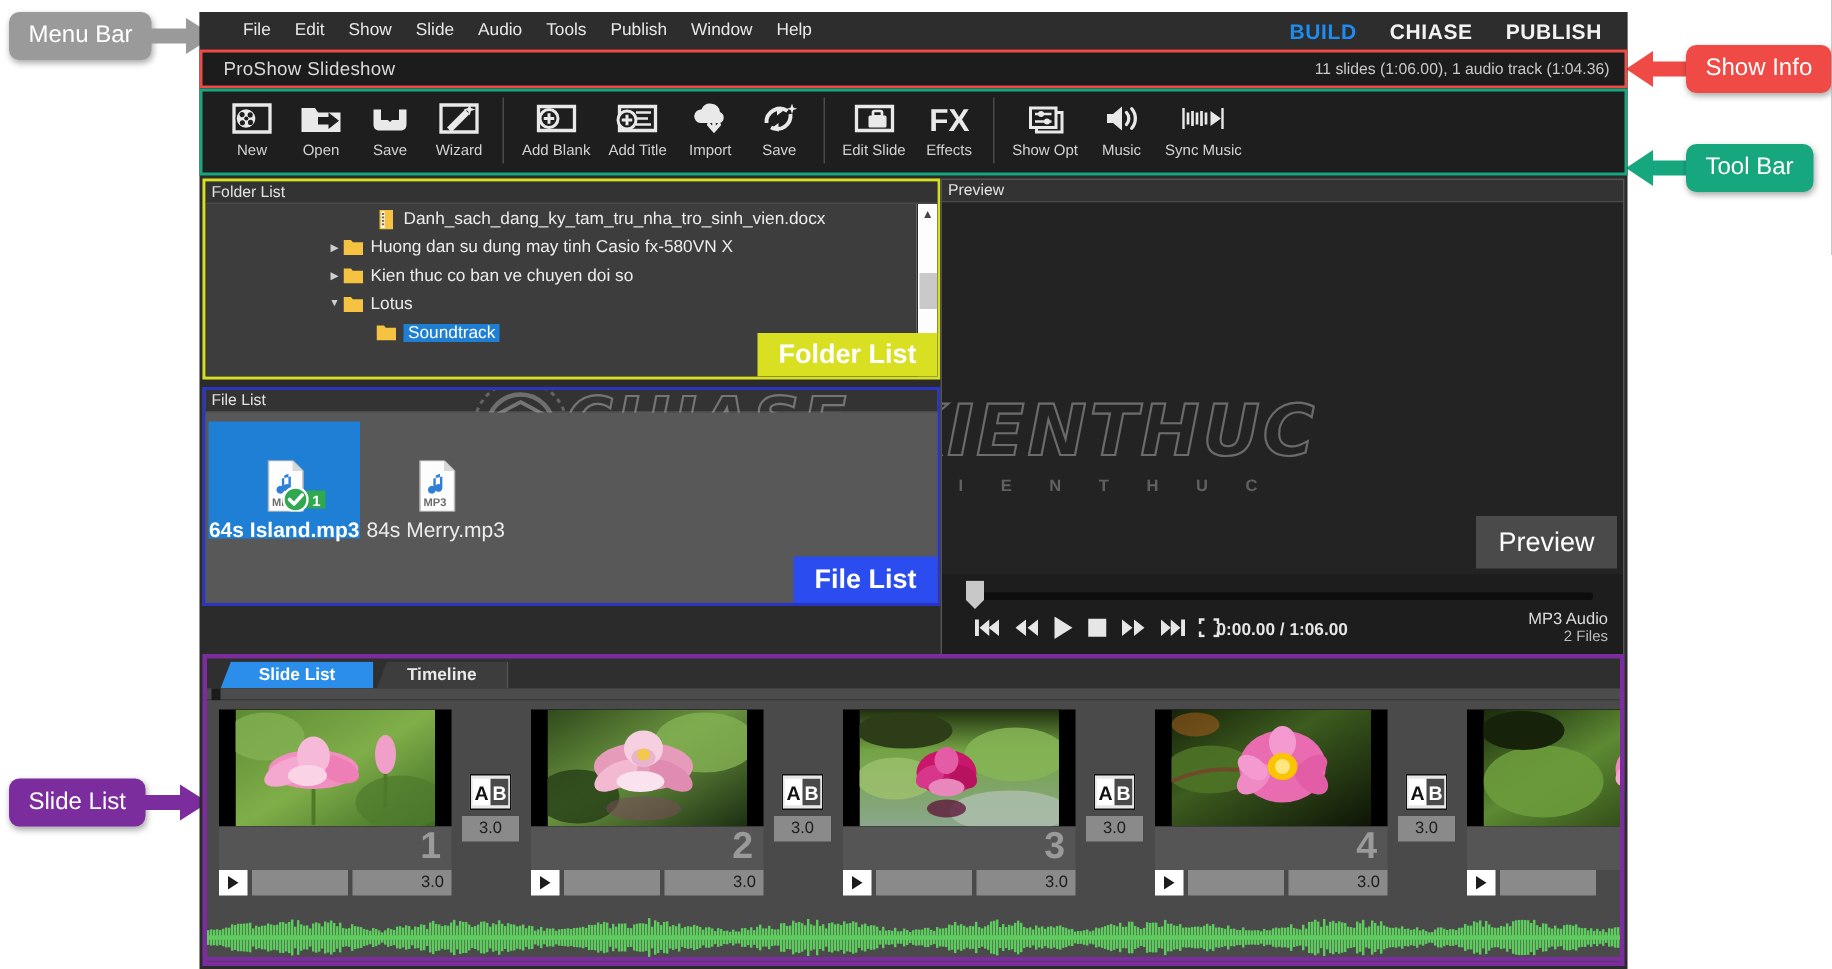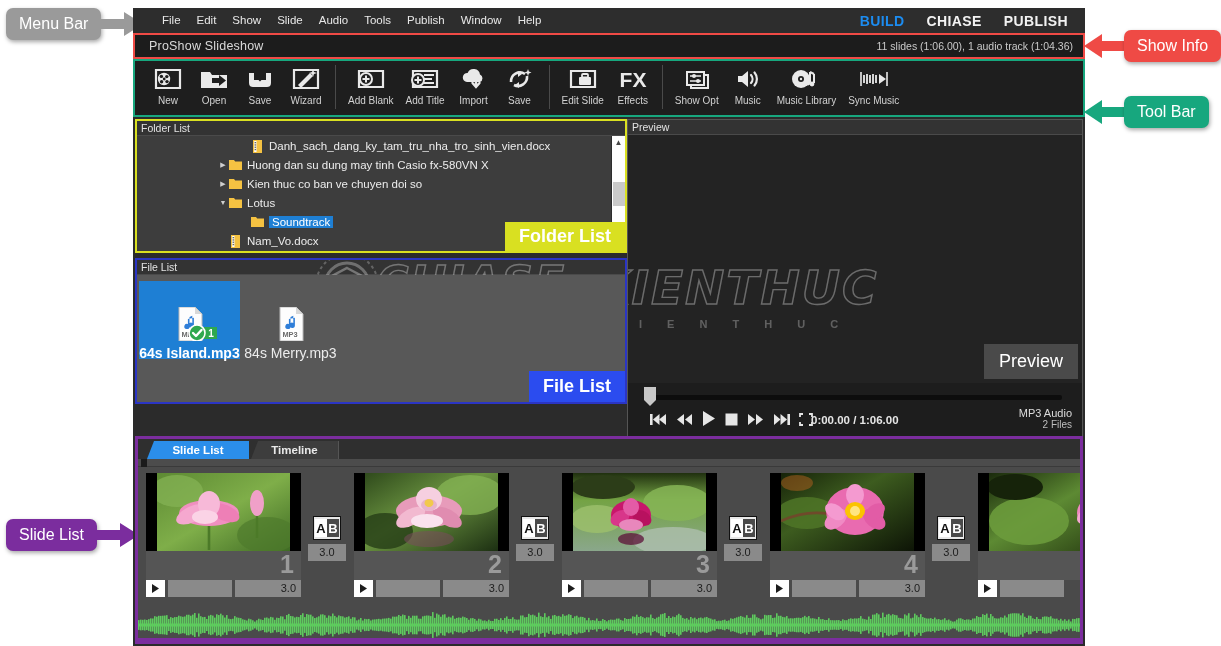--- a/index.html
+++ b/index.html
@@ -366,35 +366,20 @@
         <span class="ico">
           <svg width="30" height="26" viewBox="0 0 30 26">
               <path d="M5 10h4l6-5v16l-6-5H5z" fill="#e9e9e9"></path>
               <path d="M18 9a6 6 0 0 1 0 8M21.5 6.5a10 10 0 0 1 0 13" stroke="#e9e9e9" stroke-width="2.2" fill="none" stroke-linecap="round"></path>
             </svg>
         </span>
         <span class="lbl">Music</span>
       </div>
       <div class="tbtn">
         <span class="ico">
-          <svg width="32" height="26" viewBox="0 0 32 26">
-              <circle cx="11" cy="13" r="9" fill="#e9e9e9"></circle>
-              <circle cx="11" cy="13" r="3" fill="#1e1e1e"></circle>
-              <circle cx="11" cy="13" r="1.2" fill="#e9e9e9"></circle>
-              <path d="M20 6v10" stroke="#e9e9e9" stroke-width="2"></path>
-              <circle cx="18" cy="17" r="2.4" fill="#e9e9e9"></circle>
-              <path d="M24 8v9" stroke="#e9e9e9" stroke-width="2"></path>
-              <circle cx="22" cy="18" r="2.4" fill="#e9e9e9"></circle>
-              <path d="M20 6l4 2" stroke="#e9e9e9" stroke-width="2"></path>
-            </svg>
-        </span>
-        <span class="lbl">Music Library</span>
-      </div>
-      <div class="tbtn">
-        <span class="ico">
           <svg width="34" height="26" viewBox="0 0 34 26">
               <path d="M4 6v14M30 6v14" stroke="#e9e9e9" stroke-width="1.6"></path>
               <path d="M7 9v8M10 8v10M13 9v8M16 8v10M19 9v8" stroke="#e9e9e9" stroke-width="1.8"></path>
               <path d="M22 8l7 5-7 5z" fill="#e9e9e9"></path>
             </svg>
         </span>
         <span class="lbl">Sync Music</span>
       </div>
     </div>
 
@@ -450,34 +435,20 @@
         <div class="frow" style="padding-left:102px;">
           <span class="twisty"></span>
           <span class="ficon">
             <svg width="13" height="11" viewBox="0 0 13 11">
                 <path d="M0 1h5l1.2 1.5H13V11H0z" fill="#f5c242"></path>
               </svg>
           </span>
           <span class="fname sel">Soundtrack</span>
         </div>
 
-        <div class="frow" style="padding-left:80px;">
-          <span class="twisty"></span>
-          <span class="ficon">
-            <svg width="13" height="13" viewBox="0 0 13 13">
-                <rect x="2" y="0" width="9" height="13" fill="#f5c242"></rect>
-                <rect x="3.2" y="1" width="2.3" height="11" fill="#fff"></rect>
-                <rect x="3.6" y="2" width="1.5" height="1.3" fill="#666"></rect>
-                <rect x="3.6" y="4.3" width="1.5" height="1.3" fill="#666"></rect>
-                <rect x="3.6" y="6.6" width="1.5" height="1.3" fill="#666"></rect>
-                <rect x="3.6" y="8.9" width="1.5" height="1.3" fill="#666"></rect>
-              </svg>
-          </span>
-          <span class="fname">Nam_Vo.docx</span>
-        </div>
 
         <div class="frow" style="padding-left:80px;">
           <span class="twisty"></span>
 
         </div>
 
         <div class="vscroll">
           <div class="arrow">▲</div>
           <div class="thumb"></div>
         </div>

